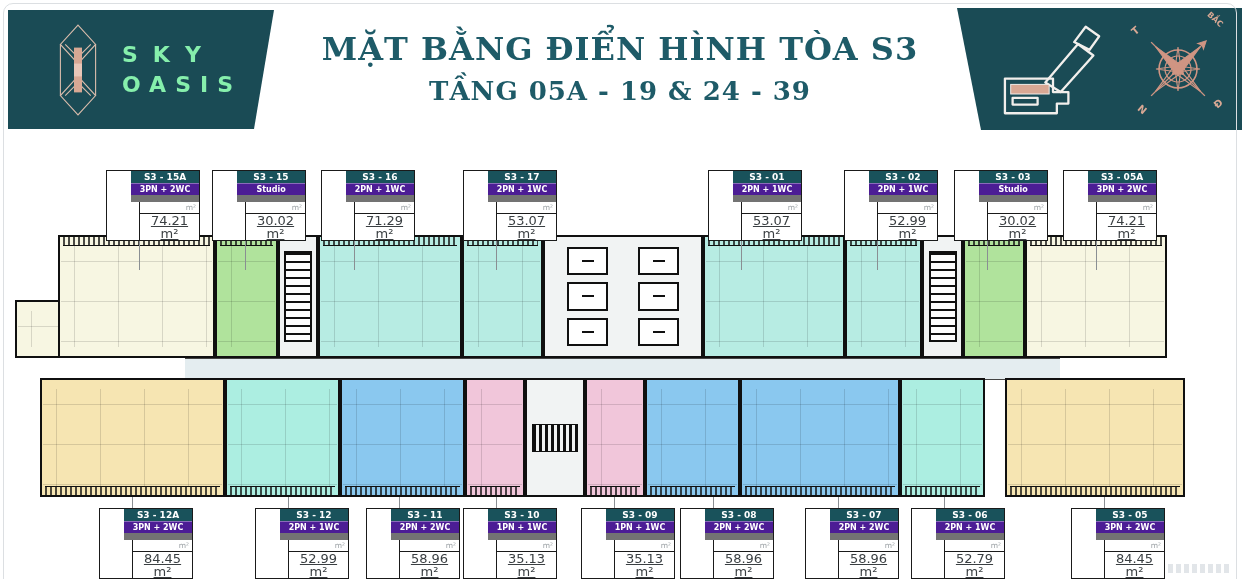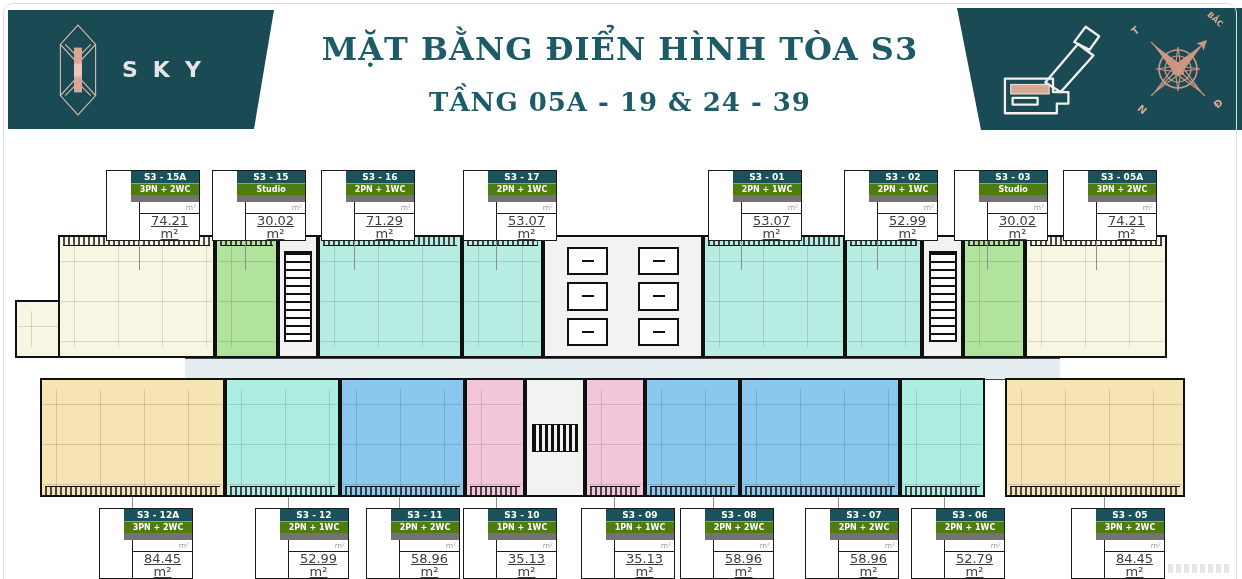--- a/index.html
+++ b/index.html
@@ -5,43 +5,43 @@
   html,body{margin:0;padding:0;background:#fff;}
   .page{position:relative;width:1242px;height:579px;overflow:hidden;background:#fff;
         font-family:"DejaVu Sans",sans-serif;}
   .frame{position:absolute;left:3px;top:3px;right:5px;bottom:-12px;border:1px solid #dcdfe2;
          border-radius:10px 10px 0 0;pointer-events:none;z-index:9;}
 
   
   .banner-left{position:absolute;left:8px;top:10px;width:266px;height:119px;background:#1a4b55;
                clip-path:polygon(0 0,100% 0,246px 100%,0 100%);
                display:flex;align-items:center;gap:20px;padding-left:46px;box-sizing:border-box;}
-  .brand{color:#e5e5e5;font-weight:bold;line-height:1.35;}
+  .brand{color:#86efac;font-weight:bold;line-height:1.35;}
   .brand .l1{font-size:22px;letter-spacing:15px;}
   .brand .l2{font-size:22px;letter-spacing:9px;}
   .banner-right{position:absolute;left:957px;top:8px;width:285px;height:122px;background:#1a4b55;
                 clip-path:polygon(0 0,100% 0,100% 100%,24px 100%);
                 display:flex;align-items:center;justify-content:flex-end;gap:14px;
                 padding-right:12px;box-sizing:border-box;}
   .titleblock{position:absolute;left:320px;top:30px;width:600px;text-align:center;
               color:#1e5b68;font-family:"DejaVu Serif",serif;}
   .titleblock h1{margin:0;font-size:32px;font-weight:bold;letter-spacing:1px;}
-  .titleblock h2{margin:19px 0 0 0;font-size:26px;font-weight:bold;letter-spacing:1px;}
+  .titleblock h2{margin:8px 0 0 0;font-size:26px;font-weight:bold;letter-spacing:1px;}
   .compass{position:relative;width:104px;height:112px;flex:0 0 auto;}
   .compass svg{position:absolute;left:12px;top:16px;}
   .cdir{position:absolute;color:#d8a894;font-weight:bold;font-size:10px;}
   .c-n{top:2px;right:6px;font-size:8px;transform:rotate(42deg);}
   .c-w{top:12px;left:6px;transform:rotate(-40deg);}
   .c-s{bottom:10px;left:12px;transform:rotate(40deg);}
   .c-e{bottom:16px;right:8px;transform:rotate(-40deg);}
 
   
   .card{position:absolute;width:68px;border:1px solid #1a1a1a;background:#fff;text-align:center;z-index:5;padding-left:24px;}
   .card-code{background:#19525b;color:#fff;font-weight:bold;font-size:9px;line-height:12px;}
-  .card-type{background:#4d7c0f;color:#fff;font-weight:bold;font-size:8px;line-height:11px;
+  .card-type{background:#4c1d95;color:#fff;font-weight:bold;font-size:8px;line-height:11px;
              border-top:1px solid rgba(255,255,255,.35);}
   .card-body{border-top:7px solid #737373;display:grid;grid-template-columns:9px 1fr;}
   .card-side{grid-row:1/3;border-right:1px solid #1a1a1a;}
   .row1{color:#9aa0a4;font-size:7.5px;line-height:11px;text-align:right;padding-right:3px;
         border-bottom:1px solid #1a1a1a;}
   .row2{color:#3a3f42;font-size:13px;line-height:13px;text-decoration:underline;}
   .lead{position:absolute;width:1px;background:#8a8f93;z-index:4;}
 
   
   .u{position:absolute;border:2.5px solid #101010;box-sizing:border-box;z-index:1;}
@@ -92,20 +92,21 @@
         <polyline points="14,28 30,44 46,28"></polyline>
         <polyline points="14,92 30,76 46,92"></polyline>
         <line x1="8" y1="28" x2="8" y2="92"></line>
         <line x1="52" y1="28" x2="52" y2="92"></line>
       </g>
       <rect x="25" y="32" width="10" height="56" fill="#d8a894"></rect>
       <rect x="25" y="52" width="10" height="16" fill="#e9c7b8"></rect>
     </svg>
     <div class="brand">
       <div class="l1">SKY</div>
+      <div class="l2">OASIS</div>
     </div>
   </div>
 
   <div class="titleblock">
     <h1>MẶT BẰNG ĐIỂN HÌNH TÒA S3</h1>
     <h2>TẦNG 05A - 19 &amp; 24 - 39</h2>
   </div>
 
   <div class="banner-right">
     <svg width="118" height="100" viewBox="0 0 120 104">

